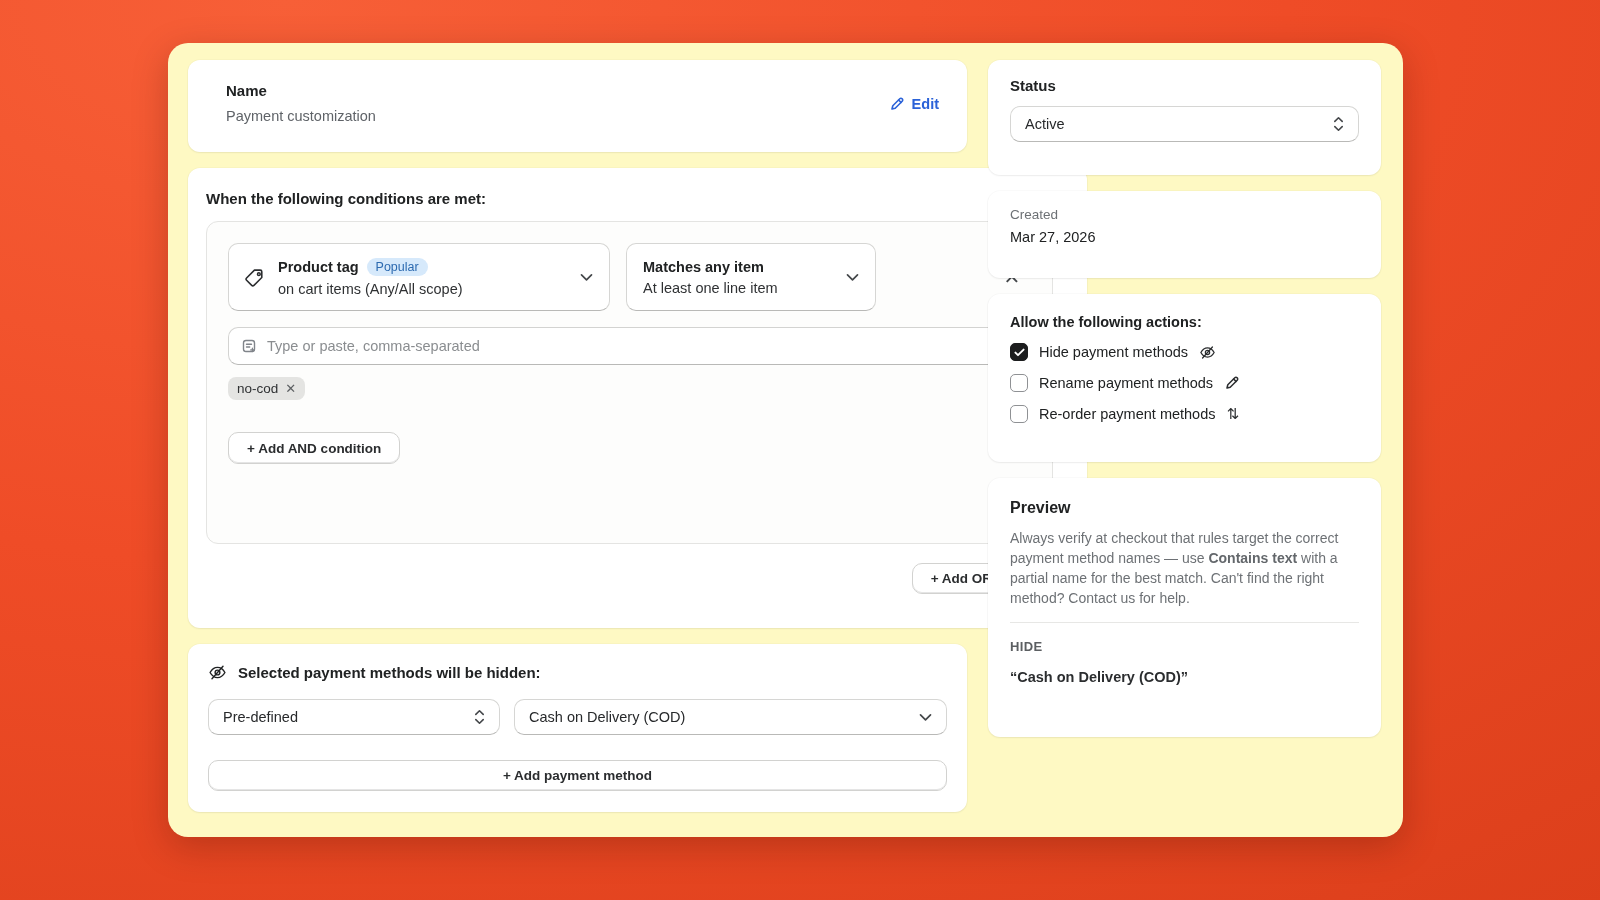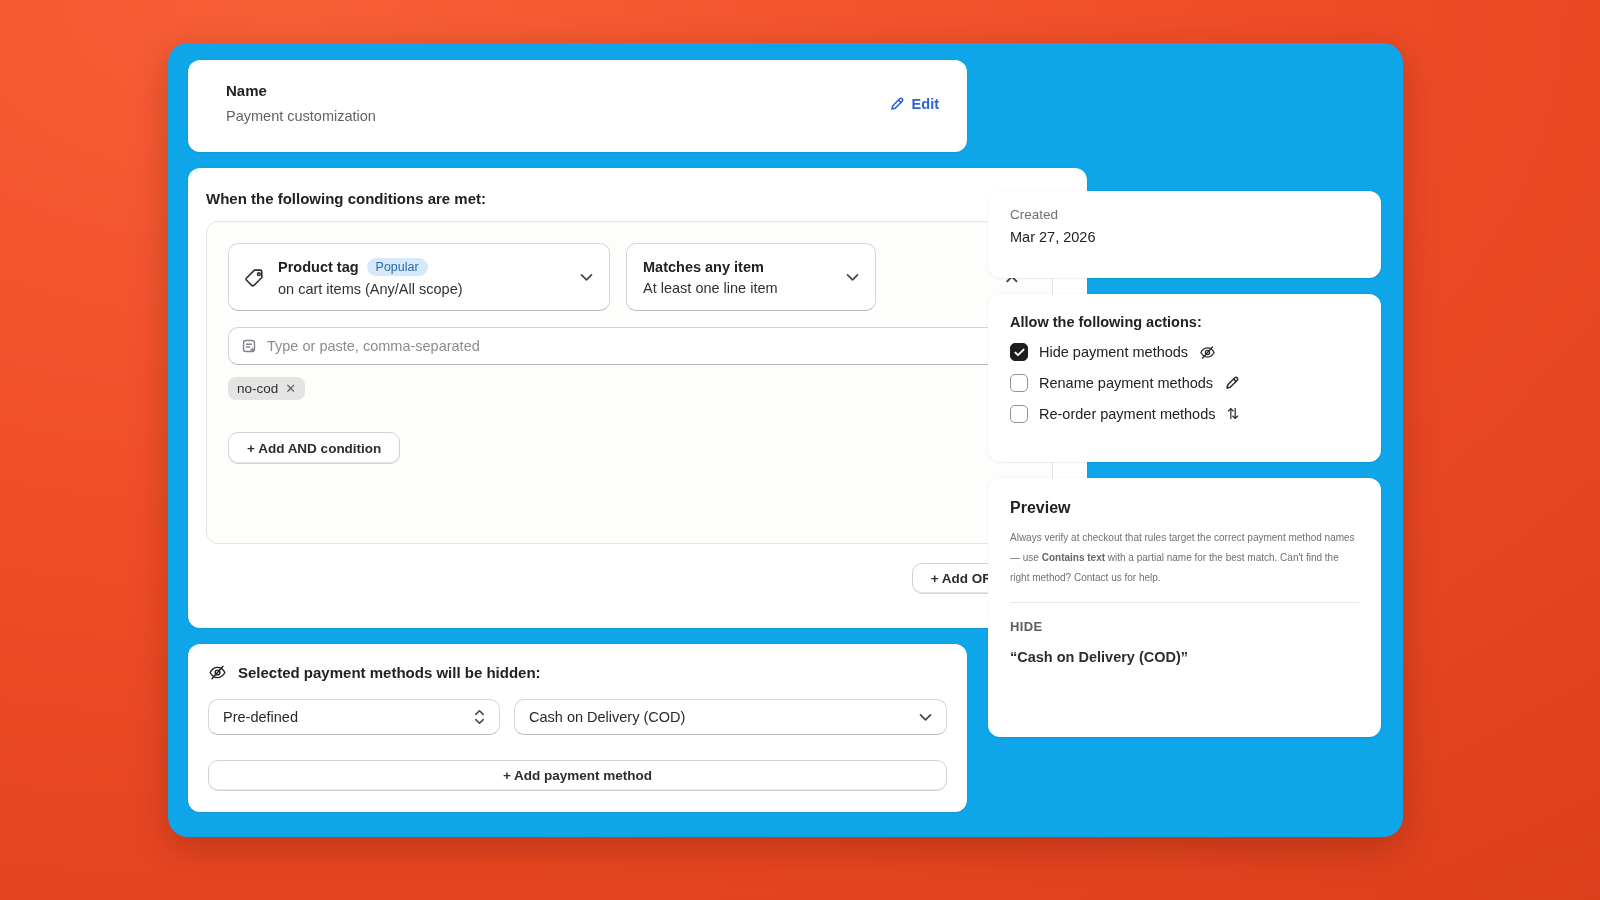--- a/index.html
+++ b/index.html
@@ -5,21 +5,21 @@
   * { margin:0; padding:0; box-sizing:border-box; }
   html,body { width:1600px; height:900px; overflow:hidden; }
   body {
     font-family:"Liberation Sans","DejaVu Sans",sans-serif;
     background: radial-gradient(130% 130% at 18% 0%, #f75f37 0%, #ef4c27 48%, #dc3f1b 100%);
     color:#1c1e20;
     position:relative;
   }
   .panel {
     position:absolute; left:168px; top:43px; width:1235px; height:794px;
-    background:#0ea5e9; border-radius:20px;
+    background:#fef9c3; border-radius:20px;
     box-shadow:0 10px 35px rgba(60,10,0,.25);
   }
   .card {
     position:absolute; background:#ffffff; border-radius:12px;
     box-shadow:0 1px 2px rgba(0,0,0,.06), 0 0 0 1px rgba(0,0,0,.02);
   }
   
   .name-card { left:20px; top:17px; width:779px; height:92px; padding:22px 20px 0 38px; }
   .name-card .title { font-size:15px; font-weight:700; color:#202223; }
   .name-card .value { margin-top:9px; font-size:14.5px; color:#5f6368; }
@@ -110,21 +110,21 @@
     background:#fff; display:flex; align-items:center; justify-content:center; flex:0 0 auto;
   }
   .checkbox .tick { display:none; }
   .checkbox.checked { background:#1c1d1e; border-color:#1c1d1e; }
   .checkbox.checked .tick { display:block; }
   .action-row .lbl { font-size:14.5px; color:#202223; }
   .action-ic { color:#3c3e40; display:flex; align-items:center; }
   .sort-glyph { font-family:"DejaVu Sans",sans-serif; font-size:15px; color:#2b2d2f; }
   .preview-card { left:820px; top:435px; width:393px; height:259px; padding:21px 22px 0 22px; }
   .preview-card .title { font-size:16px; font-weight:700; color:#202223; }
-  .preview-body { margin-top:11px; font-size:10px; line-height:20px; color:#6d7175; }
+  .preview-body { margin-top:11px; font-size:14px; line-height:20px; color:#6d7175; }
   .preview-body b { font-weight:700; color:#63676b; }
   .divider { margin-top:14px; border-top:1px solid #e7e7e5; }
   .hide-lbl { margin-top:16px; font-size:13px; font-weight:600; letter-spacing:.4px; color:#5c5f62; }
   .hide-val { margin-top:15px; font-size:14.5px; font-weight:700; color:#2b2d2f; }
   svg { display:block; }
 </style>
 </head>
 <body>
 
 <div class="panel">
@@ -241,20 +241,32 @@
         <span class="chev">
           <svg width="13" height="9" viewBox="0 0 13 9" fill="none" stroke="#44474a" stroke-width="1.7" stroke-linecap="round" stroke-linejoin="round">
               <path d="M1.5 1.8 6.5 6.8 11.5 1.8"></path>
             </svg>
         </span>
       </div>
     </div>
     <button class="btn add-method">+ Add payment method</button>
   </div>
 
+  <div class="card status-card">
+    <div class="title">Status</div>
+    <div class="select1 status-select">
+      <span>Active</span>
+      <span class="chev">
+        <svg width="11" height="16" viewBox="0 0 11 16" fill="none" stroke="#44474a" stroke-width="1.6" stroke-linecap="round" stroke-linejoin="round">
+          <path d="M1.8 5.4 5.5 1.8 9.2 5.4"></path>
+            <path d="M1.8 10.6 5.5 14.2 9.2 10.6"></path>
+        </svg>
+      </span>
+    </div>
+  </div>
 
   <div class="card created-card">
     <div class="lbl">Created</div>
     <div class="val">Mar 27, 2026</div>
   </div>
 
   <div class="card actions-card">
     <div class="title">Allow the following actions:</div>
 
     <div class="action-row">

